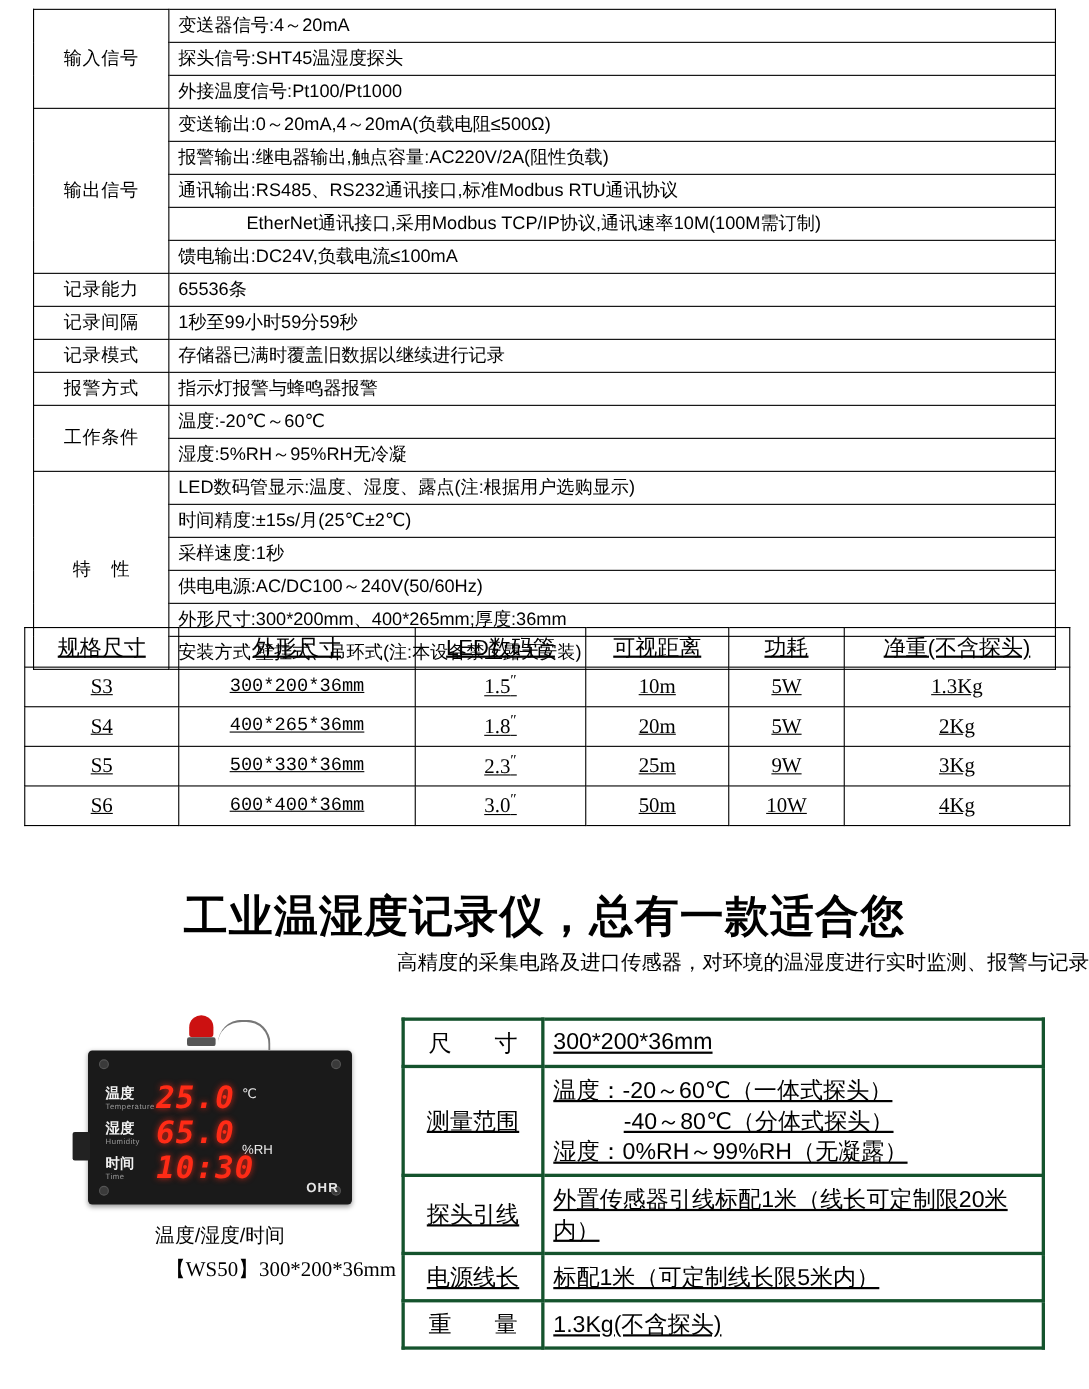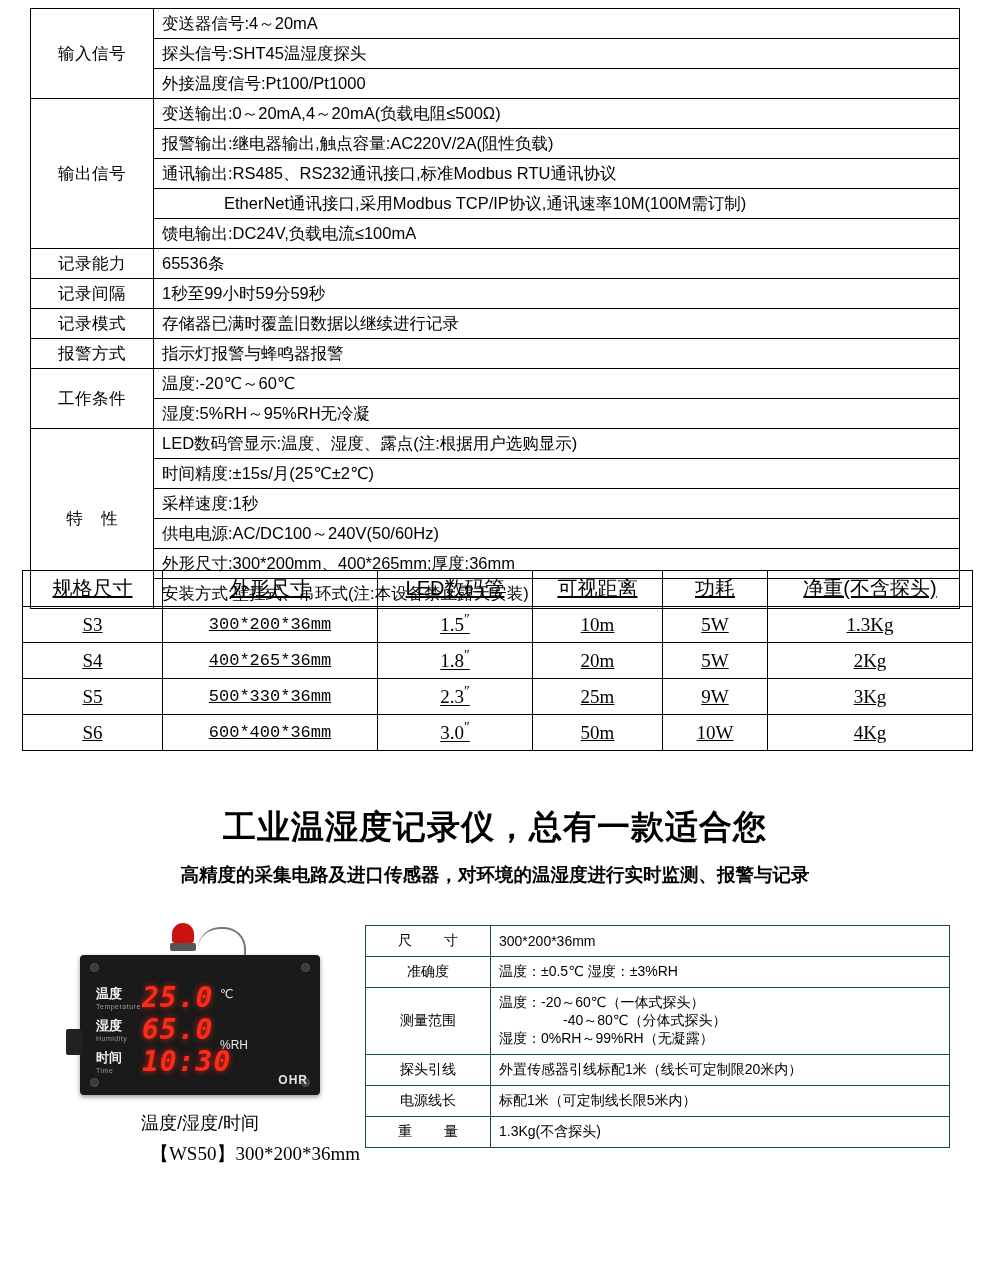--- a/index.html
+++ b/index.html
@@ -42,26 +42,25 @@
     height:33px;
     font-family:"Liberation Serif","DejaVu Serif",serif;
   }
   table.size tr.head td{font-size:20px;font-family:"Liberation Sans",sans-serif;}
   table.size td.mono{font-family:"Liberation Mono","DejaVu Sans Mono",monospace;font-size:17px;}
   .inch{font-size:14px;vertical-align:super;}
 
   
   .headline{
     position:absolute;left:0;top:805px;width:990px;text-align:center;
-    font-size:33px;font-weight:bold;letter-spacing:1px;
+    font-size:40px;font-weight:bold;letter-spacing:1px;
   }
   .subline{
-    position:absolute;left:0;top:862px;width:990px;text-align:center;
+    position:absolute;left:0;top:862px;width:990px;text-align:right;
     font-size:18.5px;
-    font-weight:bold;
   }
 
   
   .product{position:absolute;left:40px;top:955px;width:320px;}
   .device{
     position:relative;width:240px;height:140px;margin:0 auto;
     background:#1a1a1a;border-radius:4px;
     box-shadow:0 2px 5px rgba(0,0,0,.4);
   }
   .beacon{
@@ -96,21 +95,21 @@
   }
   .unit{position:absolute;color:#e8e8e8;font-size:12px;}
   .brand{position:absolute;right:12px;bottom:8px;color:#e5e5e5;font-size:12px;font-weight:bold;letter-spacing:1px;}
   .cap1{text-align:center;font-size:18px;margin-top:16px;}
   .cap2{text-align:right;font-size:19px;margin-top:6px;font-family:"Liberation Serif",serif;}
 
   
   .detail-wrap{position:absolute;left:365px;top:925px;width:585px;}
   table.detail{border-collapse:collapse;width:100%;table-layout:fixed;}
   table.detail td{
-    border:1px solid #14532d;font-size:14px;padding:6px 8px;vertical-align:middle;
+    border:3px solid #14532d;font-size:21px;padding:6px 8px;vertical-align:middle;text-decoration:underline;
   }
   table.detail td.k{width:108px;text-align:center;white-space:nowrap;}
   .k-sp{letter-spacing:9px;padding-left:9px;display:inline-block;}
   .sub-line{padding-left:64px;}
 </style>
 </head>
 <body>
 
 <div class="spec-wrap">
   <table class="spec">
@@ -288,24 +287,20 @@
 </div>
 
 <div class="detail-wrap">
   <table class="detail">
     <tbody>
       <tr>
         <td class="k"><span class="k-sp">尺　寸</span></td>
         <td>300*200*36mm</td>
       </tr>
       <tr>
-        <td class="k">准确度</td>
-        <td>温度：±0.5℃  湿度：±3%RH</td>
-      </tr>
-      <tr>
         <td class="k">测量范围</td>
         <td>
           <div>温度：-20～60℃（一体式探头）</div>
           <div class="sub-line">-40～80℃（分体式探头）</div>
           <div>湿度：0%RH～99%RH（无凝露）</div>
         </td>
       </tr>
       <tr>
         <td class="k">探头引线</td>
         <td>外置传感器引线标配1米（线长可定制限20米内）</td>

